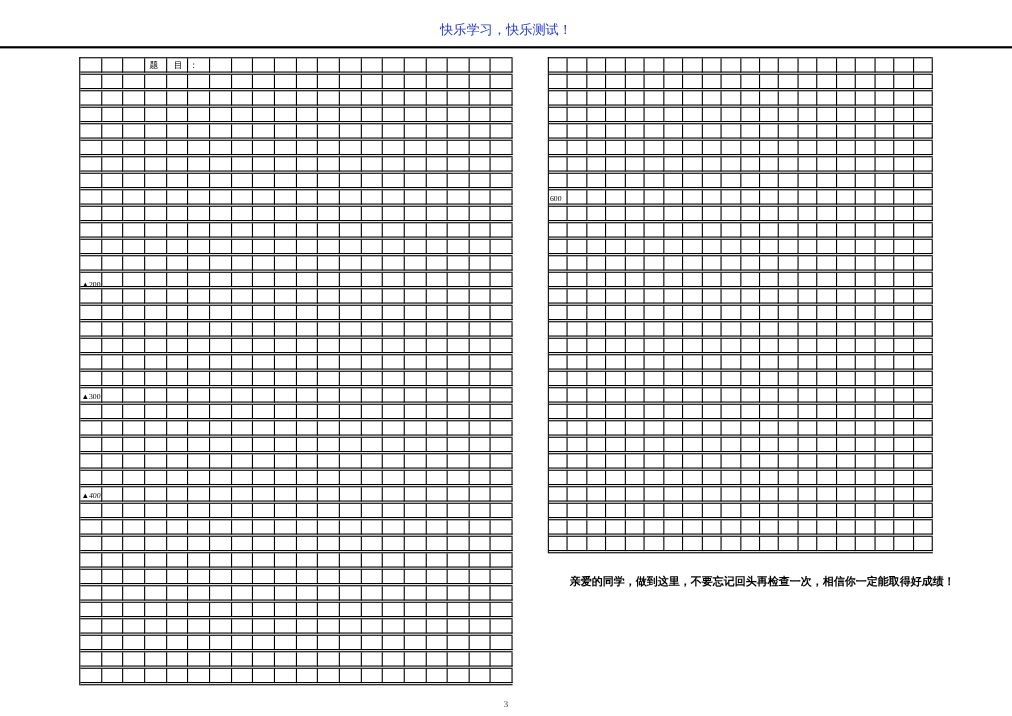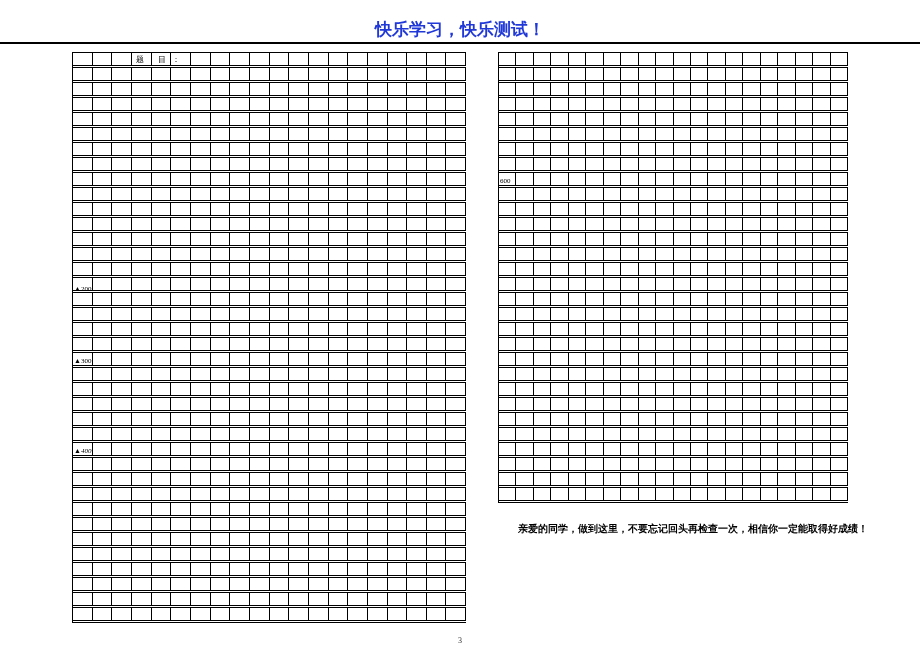--- a/index.html
+++ b/index.html
@@ -12,22 +12,22 @@
     overflow: hidden;
   }
   .header {
     width: 100%;
     text-align: center;
     padding-top: 18px;
     padding-bottom: 8px;
   }
   .header-title {
     color: #2038d8;
-    font-size: 17px;
-    font-weight: bold;
+    font-size: 12px;
+    font-weight: normal;
     text-align: center;
   }
   .top-rule {
     width: 100%;
     height: 0;
     border-top: 2px solid #000;
     position: absolute;
     top: 42px;
     left: 0;
   }
@@ -984,21 +984,21 @@
           <div class="cell"></div>
           <div class="cell"></div>
           <div class="cell"></div>
           <div class="cell"></div>
           <div class="cell"></div>
           <div class="cell"></div>
         </div>
         <div class="spacer"></div>
       </div>
 
-    <div class="marker" style="top:234px;">▲200</div>
+    <div class="marker" style="top:204px;">▲200</div>
     <div class="marker" style="top:306px;">▲300</div>
     <div class="marker" style="top:396px;font-style:italic;">▲400</div>
     <div class="marker title-row" style="top:3px;left:0;width:100%;">
       <span class="label">题 目：</span>
     </div>
   </div>
 
   <div class="column" style="width:350px;">
     <div class="grid" id="grid-right">
         <div class="row">

